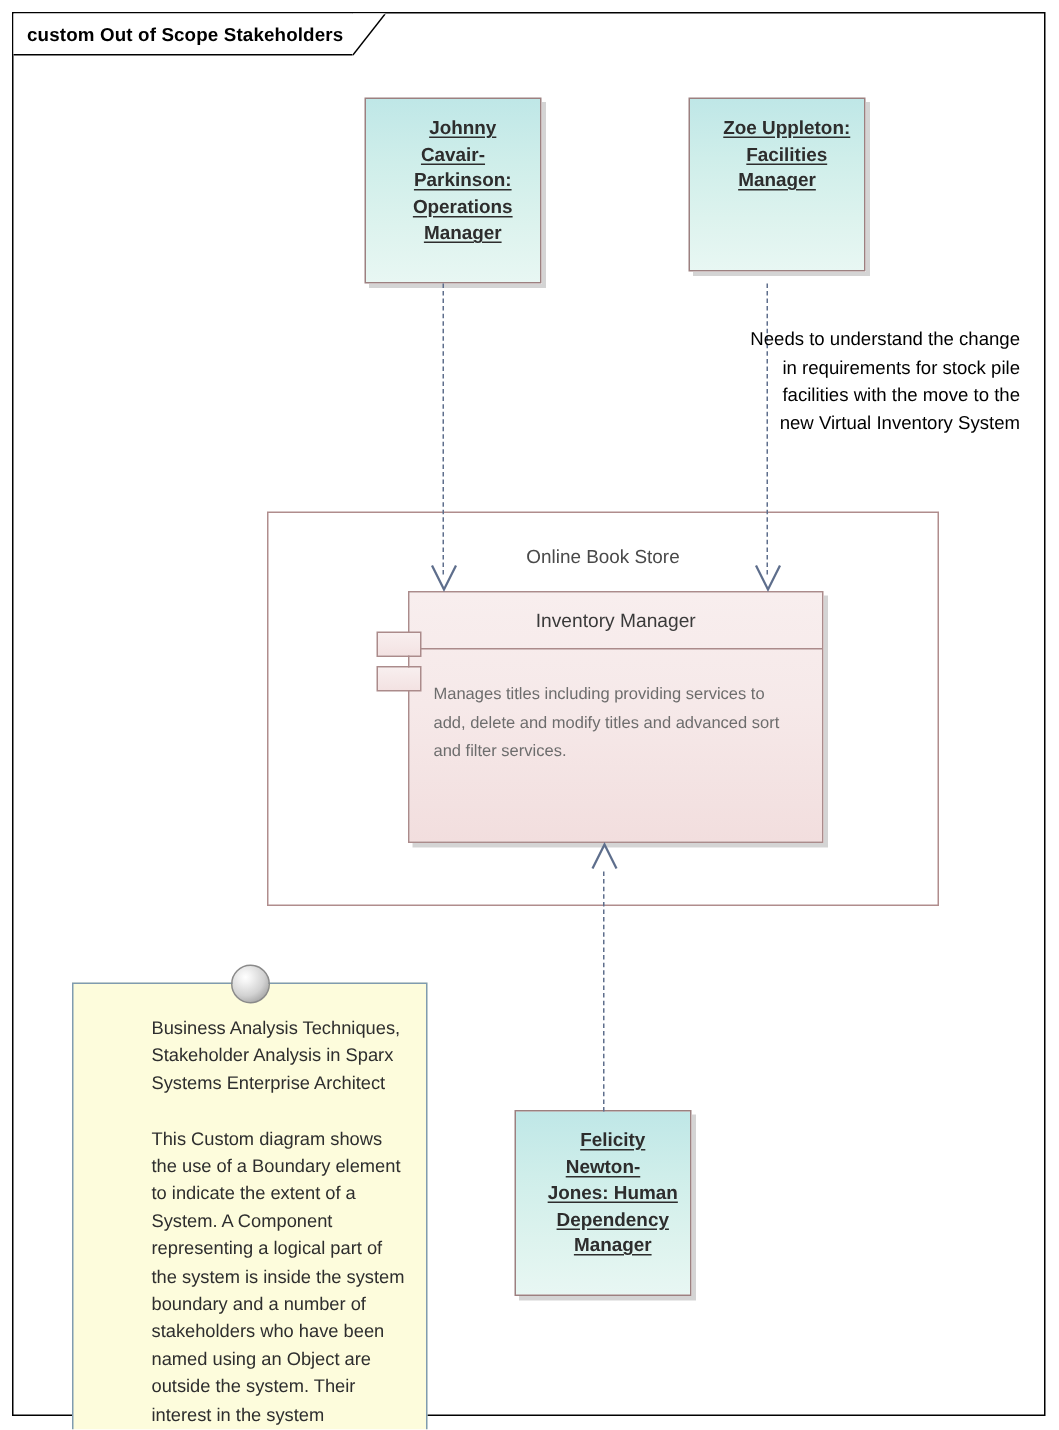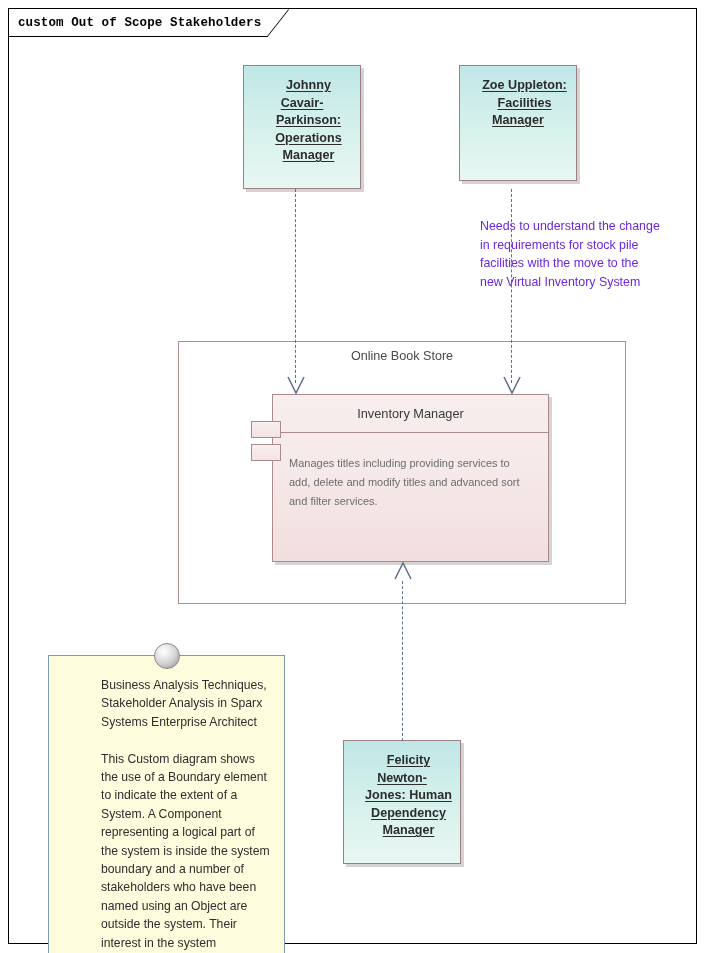--- a/index.html
+++ b/index.html
@@ -41,21 +41,20 @@
   .frame-tab-body {
     position: relative;
     height: 28px;
     border-right: none;
     border-bottom: 1px solid #000000;
     box-sizing: border-box;
     display: flex;
     align-items: center;
     padding: 0 6px 0 9px;
     background: #ffffff;
-    font-family: Liberation Mono, monospace;
   }
   .frame-tab-label {
     font-size: 12.5px;
     font-weight: bold;
     color: #000000;
     white-space: nowrap;
     letter-spacing: 0.1px;
   }
   .frame-tab-slant {
     position: absolute;
@@ -67,22 +66,22 @@
 
   
   .conn-line {
     position: absolute;
     border-left: 1.4px dashed #5e6e8c;
   }
   .conn-label {
     position: absolute;
     font-size: 12.4px;
     line-height: 18.5px;
-    color: #6d28d9;
-    text-align: left;
+    color: #000000;
+    text-align: right;
     white-space: pre-line;
   }
   .arrowhead {
     position: absolute;
   }
 
   
   .uml-object {
     position: absolute;
     box-sizing: border-box;
@@ -106,21 +105,21 @@
 
   
   .boundary {
     position: absolute;
     box-sizing: border-box;
     border: 1px solid #b08d8d;
     background: #ffffff;
   }
   .boundary-label {
     position: absolute;
-    top: 7px;
+    top: 22px;
     left: 0;
     right: 0;
     text-align: center;
     font-size: 12.6px;
     color: #4a4a4a;
   }
 
   
   .component {
     position: absolute;

